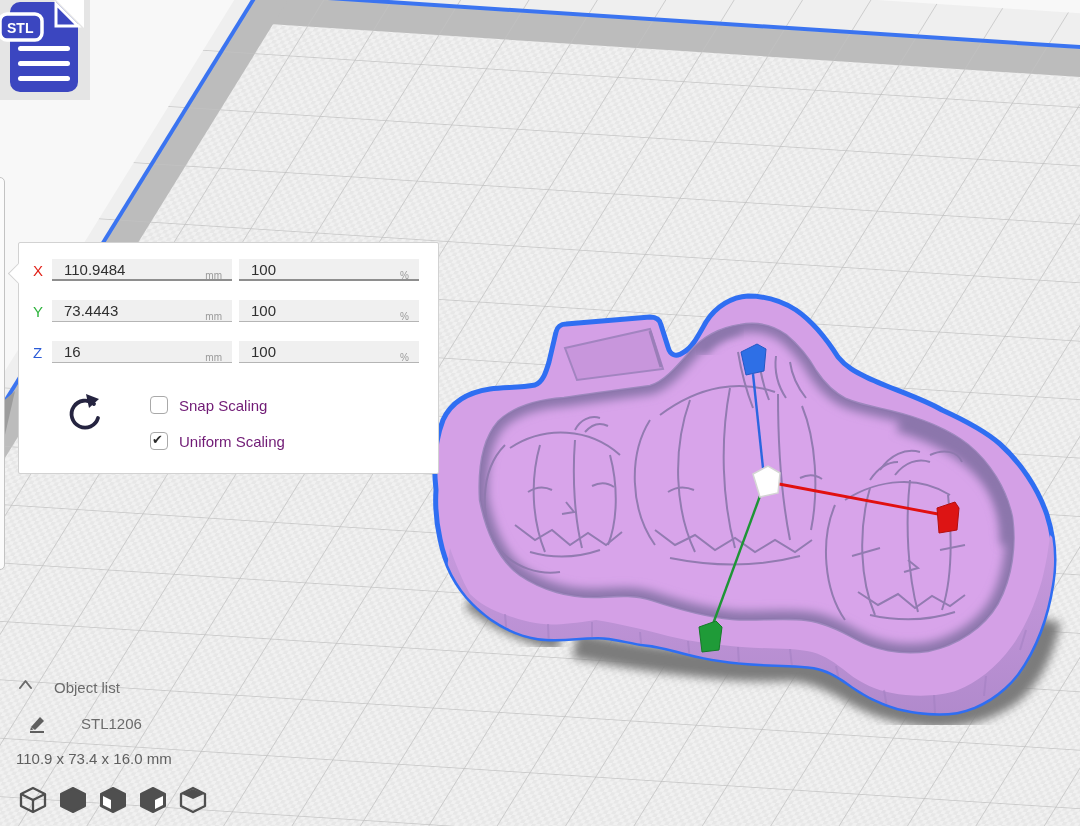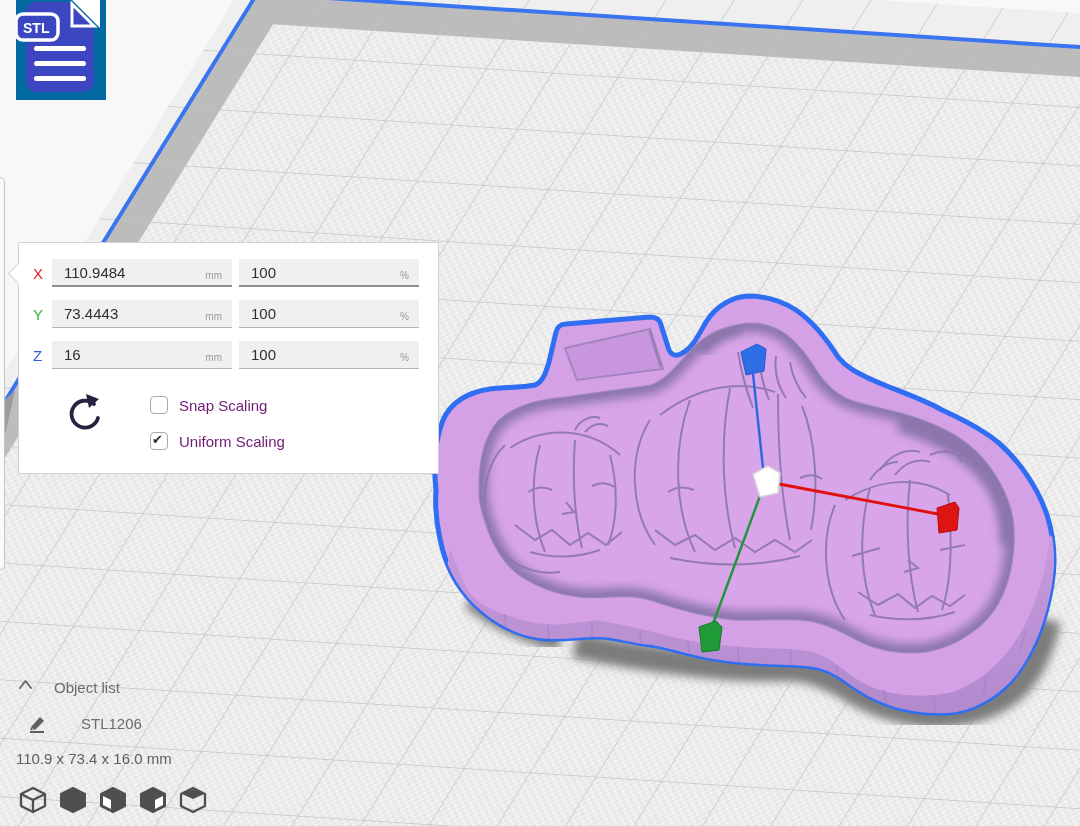--- a/index.html
+++ b/index.html
@@ -5,33 +5,33 @@
   html,body{margin:0;padding:0;}
   body{font-family:"Liberation Sans",sans-serif;background:#f7f7f7;}
   .stage{position:relative;width:1080px;height:826px;overflow:hidden;background:#f8f8f8;}
   .scene{position:absolute;left:0;top:0;z-index:0;}
 
   
   .tool-edge{position:absolute;left:-4px;top:177px;width:7px;height:391px;background:#fbfbfb;
     border:1px solid #c3c3c3;border-radius:0 5px 5px 0;z-index:1;}
 
   
-  .file-tile{position:absolute;left:16px;top:0;width:90px;height:100px;background:#0369a1;z-index:3;}
+  .file-tile{position:absolute;left:0;top:0;width:90px;height:100px;background:#e5e5e5;z-index:3;}
 
   
   .panel{position:absolute;left:18px;top:242px;width:419px;height:230px;background:#ffffff;
     border:1px solid #d2d2d2;border-radius:2px;z-index:4;}
   .panel .notch{position:absolute;left:-8px;top:23px;width:14px;height:14px;background:#ffffff;
     border-left:1px solid #d2d2d2;border-bottom:1px solid #d2d2d2;transform:rotate(45deg);}
   .row{position:absolute;left:14px;display:flex;align-items:center;}
   .row.r0{top:16px;} .row.r1{top:57px;} .row.r2{top:98px;}
   .axis{width:19px;font-size:15px;}
   .axis.x{color:#e2231a;} .axis.y{color:#2db33c;} .axis.z{color:#2a5bd7;}
   .field{position:relative;margin-right:7px;}
-  .field input{width:180px;height:28px;box-sizing:border-box;background:#f0f0f0;border:none;
+  .field input{width:180px;height:22px;box-sizing:border-box;background:#f0f0f0;border:none;
     border-bottom:1px solid #b5b5b5;padding:0 51px 0 12px;font-size:15px;color:#2f2f2f;
     font-family:"Liberation Sans",sans-serif;outline:none;}
   .row.r0 .field input{border-bottom:2px solid #8e8e8e;}
   .unit{position:absolute;right:10px;top:0;line-height:33px;font-size:10px;color:#9a9a9a;pointer-events:none;}
   .chk-row{position:absolute;left:131px;display:flex;align-items:center;gap:11px;height:20px;}
   .chk-row.snap{top:152px;} .chk-row.uniform{top:188px;}
   .cb{position:relative;width:18px;height:18px;}
   .cb input{appearance:none;-webkit-appearance:none;margin:0;width:18px;height:18px;background:#fff;
     border:1px solid #a9a9a9;border-radius:4px;cursor:pointer;display:block;}
   .cb .check-glyph{display:none;position:absolute;left:2px;top:0px;font-size:13px;color:#2b2b2b;pointer-events:none;}

